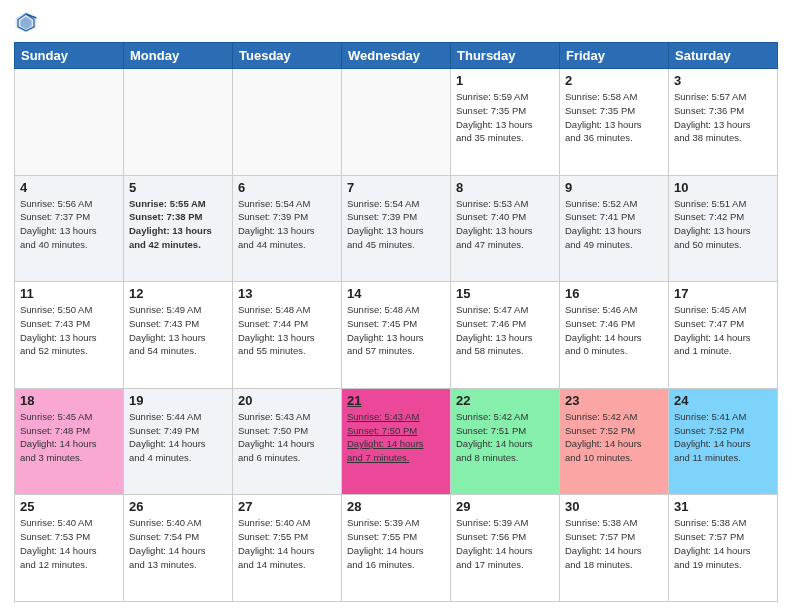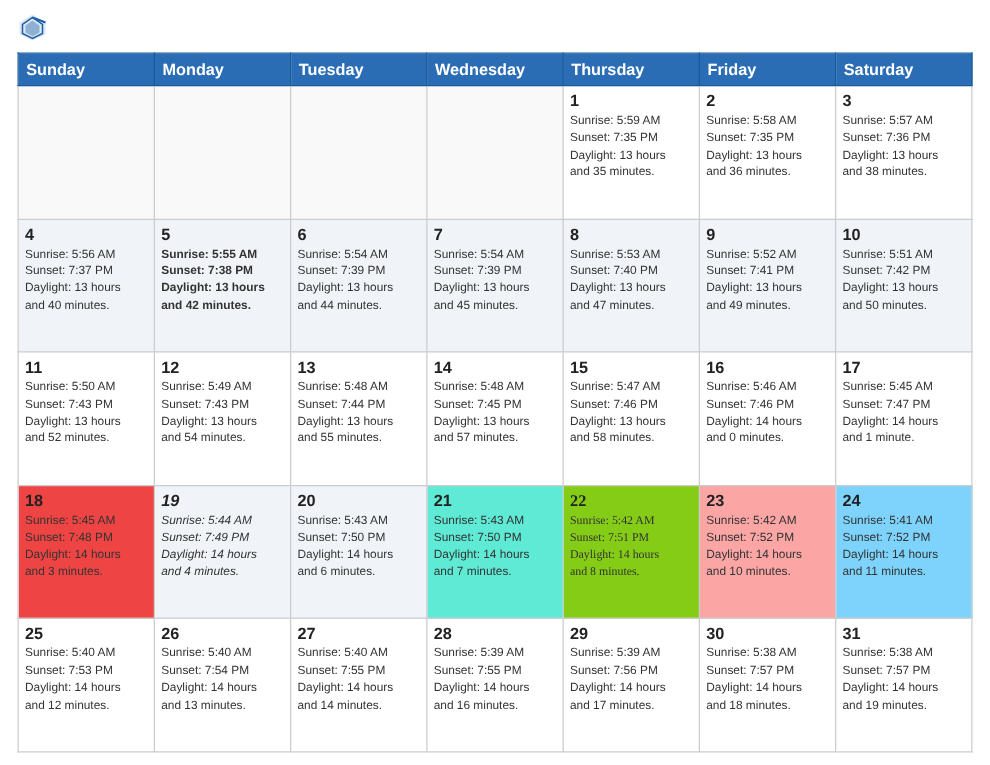--- a/index.html
+++ b/index.html
@@ -256,49 +256,49 @@
           </td>
           <td>
             <span class="day-num">17</span>
             <div class="day-info" style="white-space: pre-line;">Sunrise: 5:45 AM
 Sunset: 7:47 PM
 Daylight: 14 hours
 and 1 minute.</div>
           </td>
         </tr>
         <tr>
-          <td style="background: #ef4444;">
+          <td style="background: #f9a8d4;">
             <span class="day-num">18</span>
             <div class="day-info" style="white-space: pre-line;">Sunrise: 5:45 AM
 Sunset: 7:48 PM
 Daylight: 14 hours
 and 3 minutes.</div>
           </td>
-          <td style="background: rgb(240, 244, 248); font-style: italic;">
+          <td style="background: rgb(240, 244, 248);">
             <span class="day-num">19</span>
             <div class="day-info" style="white-space: pre-line;">Sunrise: 5:44 AM
 Sunset: 7:49 PM
 Daylight: 14 hours
 and 4 minutes.</div>
           </td>
           <td style="background: rgb(240, 244, 248);">
             <span class="day-num">20</span>
             <div class="day-info" style="white-space: pre-line;">Sunrise: 5:43 AM
 Sunset: 7:50 PM
 Daylight: 14 hours
 and 6 minutes.</div>
           </td>
-          <td style="background: #5eead4;">
+          <td style="background: #ec4899; text-decoration: underline;">
             <span class="day-num">21</span>
             <div class="day-info" style="white-space: pre-line;">Sunrise: 5:43 AM
 Sunset: 7:50 PM
 Daylight: 14 hours
 and 7 minutes.</div>
           </td>
-          <td style="background: #84cc16; font-family: Liberation Serif, serif;">
+          <td style="background: #86efac;">
             <span class="day-num">22</span>
             <div class="day-info" style="white-space: pre-line;">Sunrise: 5:42 AM
 Sunset: 7:51 PM
 Daylight: 14 hours
 and 8 minutes.</div>
           </td>
           <td style="background: #fca5a5;">
             <span class="day-num">23</span>
             <div class="day-info" style="white-space: pre-line;">Sunrise: 5:42 AM
 Sunset: 7:52 PM

